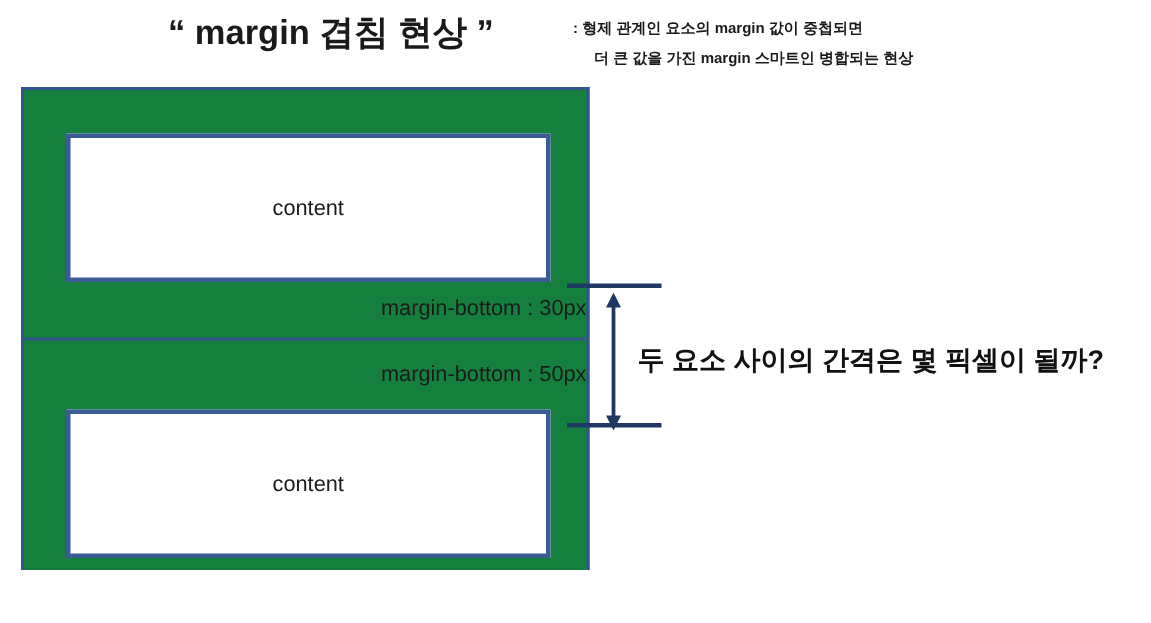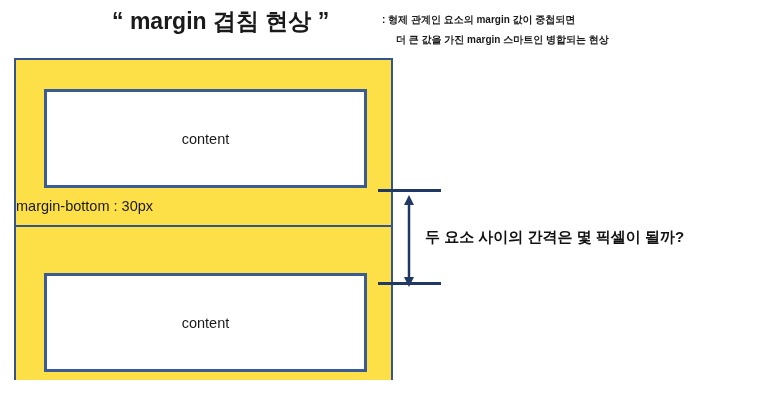--- a/index.html
+++ b/index.html
@@ -42,21 +42,21 @@
   .subtitle .line2 { padding-left: 14px; }
 
   
   .outer-box {
     position: absolute;
     left: 14px;
     top: 58px;
     width: 379px;
     height: 344px;
     box-sizing: border-box;
-    background: #fde047;
+    background: #15803d;
     border: 2px solid #33548e;
   }
   .divider {
     position: absolute;
     left: 0px;
     top: 165px;
     width: 375px;
     height: 2px;
     background: #33548e;
   }
@@ -77,21 +77,21 @@
   .content-box.bottom { top: 213px; }
   .content-label {
     font-size: 14.5px;
     color: #1a1a1a;
   }
 
   .margin-label {
     position: absolute;
     left: 0;
     width: 375px;
-    text-align: left;
+    text-align: right;
     font-size: 14.5px;
     color: #1a1a1a;
   }
   .margin-label.m30 { top: 138px; }
   .margin-label.m50 { top: 182px; }
 
   
   .leader {
     position: absolute;
     left: 378px;
@@ -107,21 +107,21 @@
     left: 399px;
     top: 195px;
     width: 20px;
     height: 92px;
   }
 
   .question {
     position: absolute;
     left: 425px;
     top: 228px;
-    font-size: 15px;
+    font-size: 18px;
     font-weight: bold;
     color: #111111;
     white-space: nowrap;
   }
 
   
   .logo {
     position: absolute;
     left: 672px;
     top: 393px;
@@ -156,20 +156,21 @@
   <div class="outer-box">
 
     <div class="content-box top">
       <span class="content-label">content</span>
     </div>
 
     <div class="margin-label m30">margin-bottom : 30px</div>
 
     <div class="divider"></div>
 
+    <div class="margin-label m50">margin-bottom : 50px</div>
 
     <div class="content-box bottom">
       <span class="content-label">content</span>
     </div>
   </div>
 
   <div class="leader top-leader"></div>
   <div class="leader bottom-leader"></div>
 
   <svg class="dim-arrow" viewBox="0 0 20 92">

